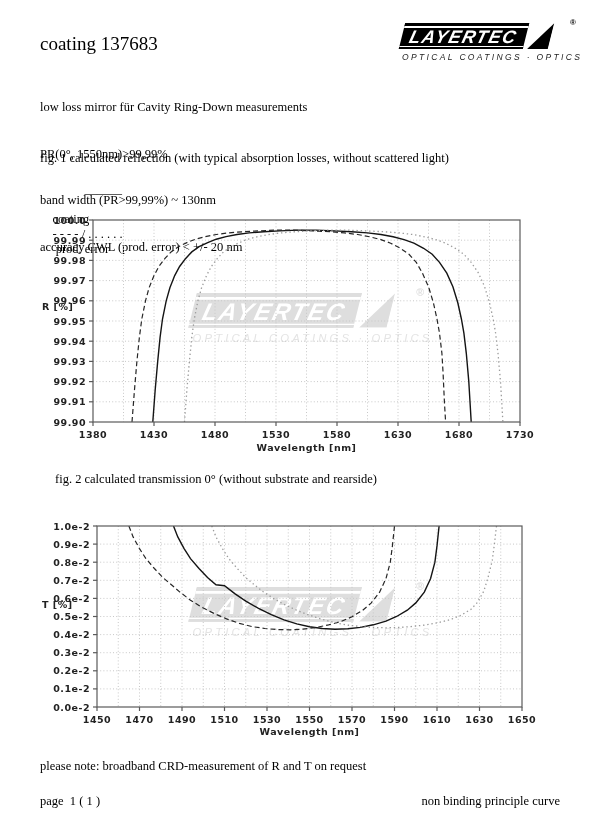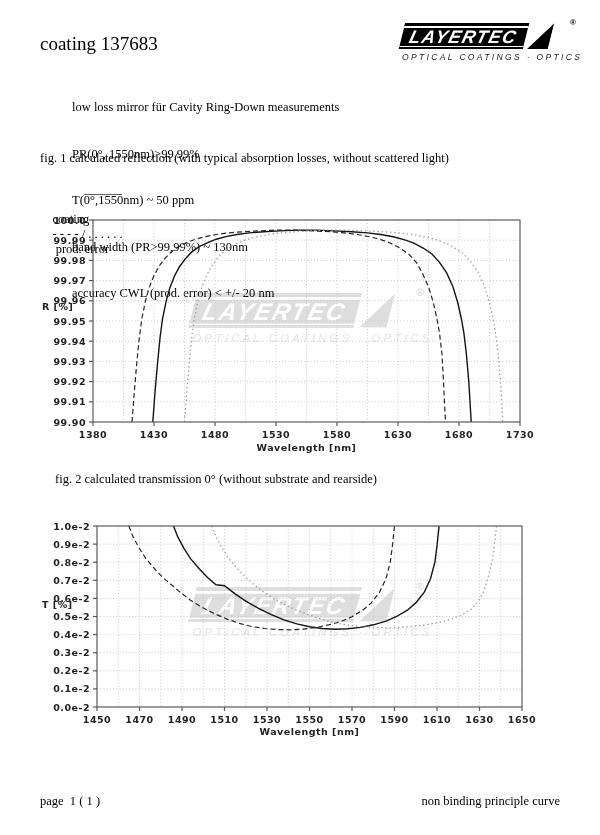--- a/index.html
+++ b/index.html
@@ -6,21 +6,21 @@
   .page {
     position:relative; width:600px; height:835px; margin:0 auto;
     background:#fff; color:#000;
     font-family:"Liberation Serif", serif;
     overflow:hidden;
   }
   .abs { position:absolute; }
 
   
   .doc-title { left:40px; top:33px; font-size:19px; }
-  .specs { left:40px; top:69px; font-size:12.5px; line-height:15.5px; white-space:pre;margin-left:32px; }
+  .specs { left:40px; top:69px; font-size:12.5px; line-height:15.5px; white-space:pre; }
   .fig-caption { left:40px; font-size:12.5px; white-space:pre; }
   .cap1 { top:151px; }
   .cap2 { top:472px;margin-left:15px; }
   .legend-line { left:40px; top:167px; font-size:12.5px; white-space:pre; }
   .legend-line .rule { letter-spacing:0;margin-left:32px; }
   .legend-line .lbl-theory { margin-right:42px; }
   .note-line { left:40px; top:759px; font-size:12.5px; }
   .page-label { left:40px; top:794px; font-size:12.5px; white-space:pre;text-align:right; }
   .footer-right { right:40px; top:794px; font-size:12.5px; text-align:right;margin-left:16px; }
 
@@ -265,32 +265,32 @@
       </div>
       <div class="logo-tri"></div>
     </div>
     <span class="logo-reg">®</span>
     <div class="logo-tagline">OPTICAL COATINGS · OPTICS</div>
   </div>
 
   <div class="abs specs">
     <div>low loss mirror für Cavity Ring-Down measurements</div>
     <div>PR(0°, 1550nm)&gt;99,99%</div>
-    <div>T(0°,1550nm) ~ 50 ppm</div>
     <div>band width (PR&gt;99,99%) ~ 130nm</div>
     <div>accuracy CWL (prod. error) &lt; +/- 20 nm</div>
   </div>
 
   <div class="abs fig-caption cap1">fig. 1 calculated reflection (with typical absorption losses, without scattered light)</div>
   <div class="abs legend-line">
     <span class="rule">______</span>
     <span> </span>
     <span class="lbl-theory">coating</span>
     <span>- - - - / . . . . . .</span>
     <span> prod. error</span>
   </div>
 
   <div class="abs fig-caption cap2">fig. 2 calculated transmission 0° (without substrate and rearside)</div>
 
+  <div class="abs note-line">please note: broadband CRD-measurement of R and T on request</div>
   <div class="abs page-label">page  1 ( 1 )</div>
   <div class="abs footer-right">non binding principle curve</div>
 
 </div>
 
 </body></html>

